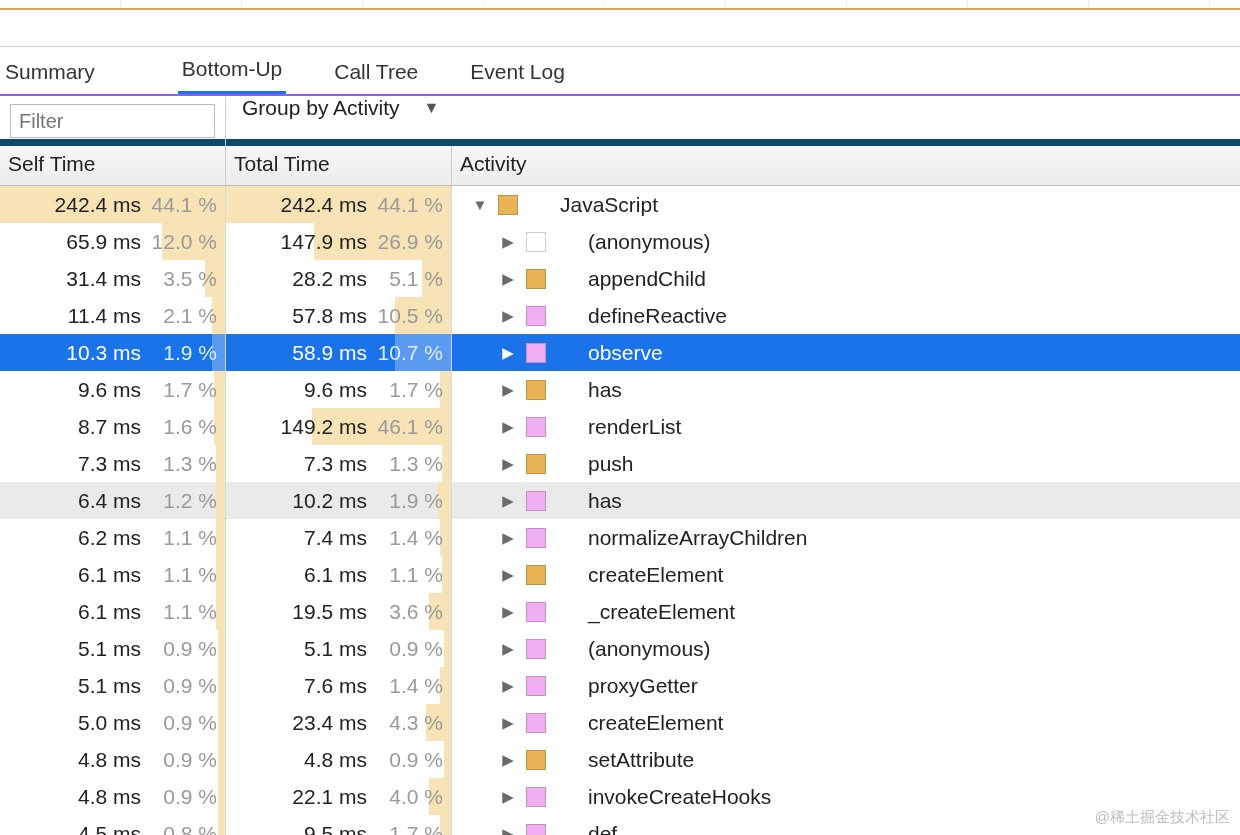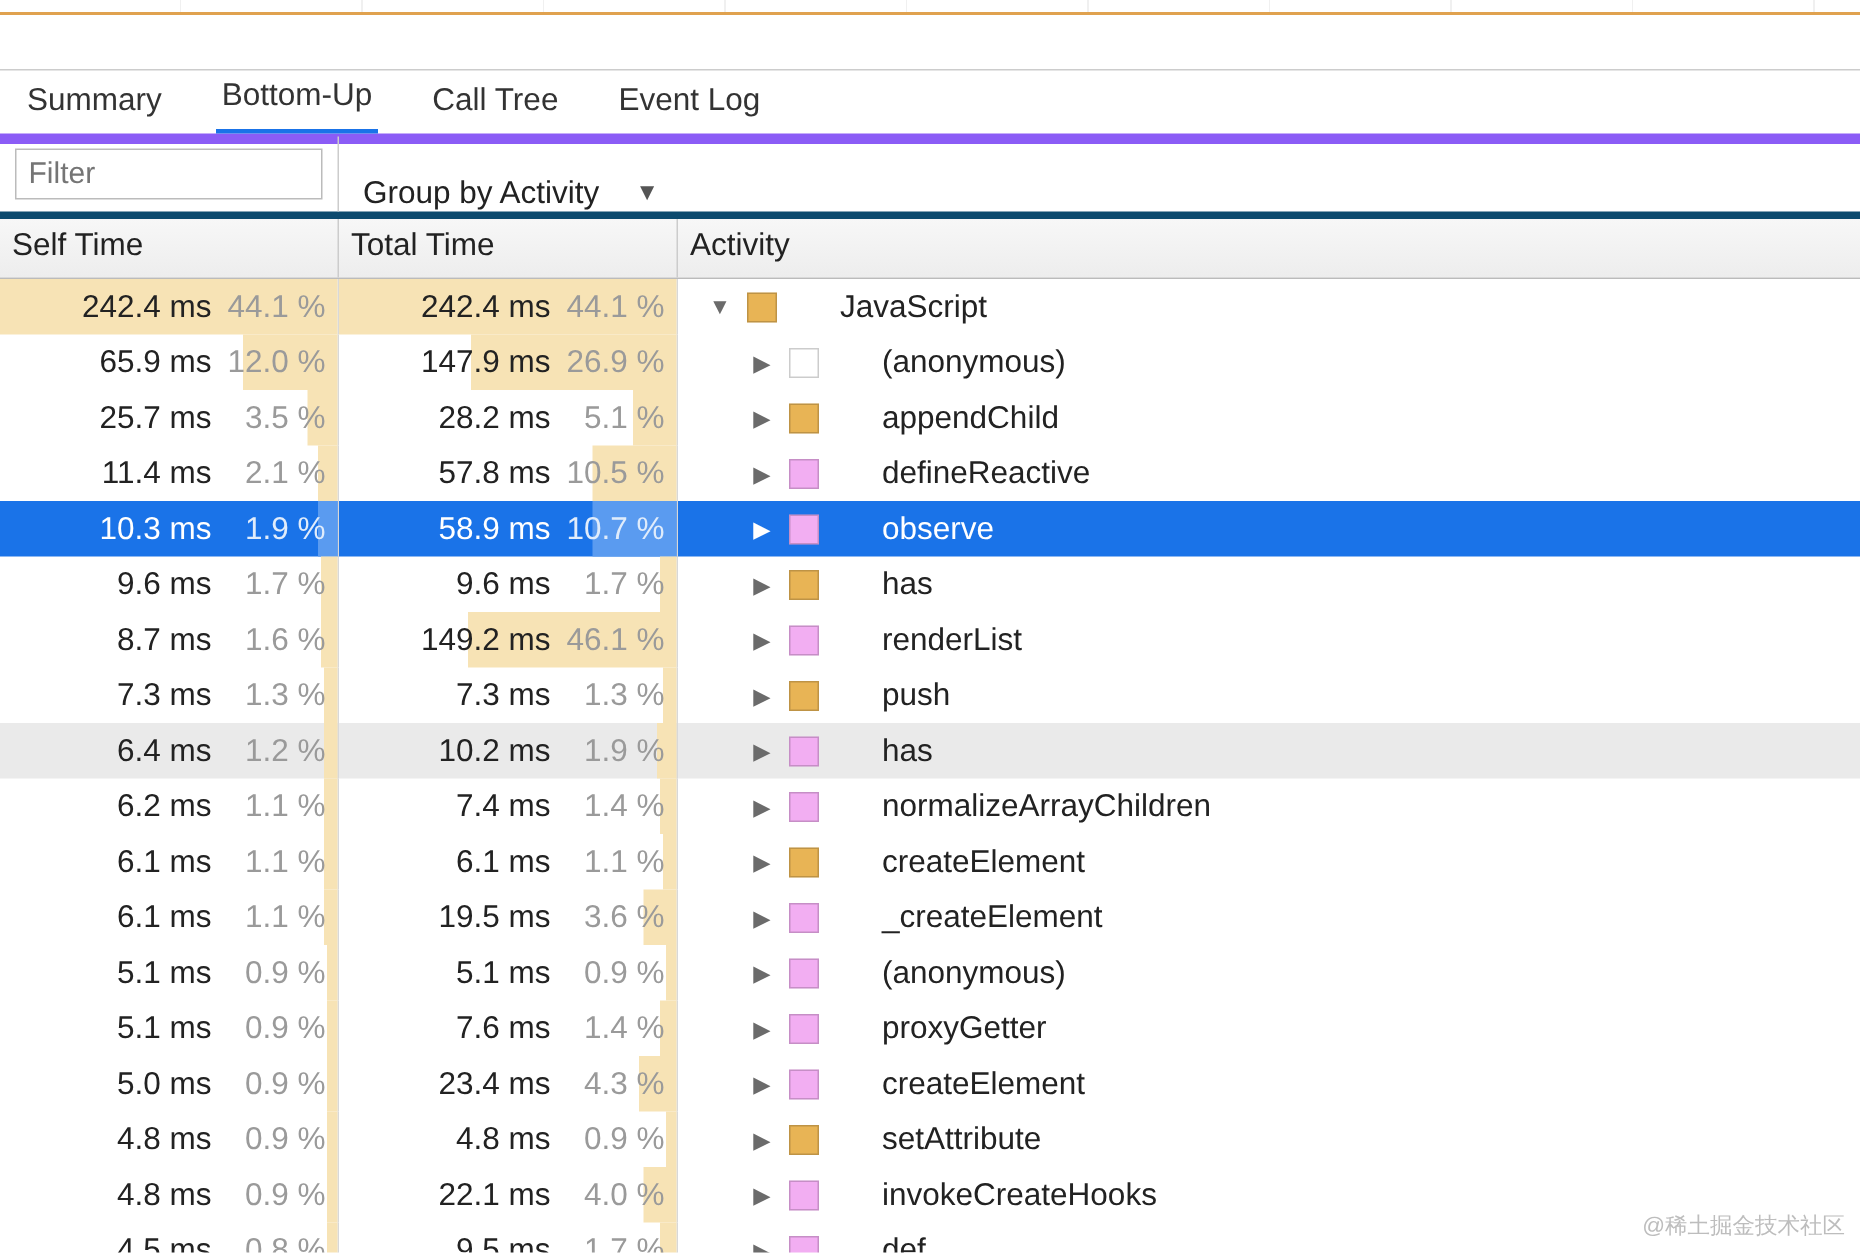--- a/index.html
+++ b/index.html
@@ -1,22 +1,22 @@
 <!DOCTYPE html>
 <html><head>
 <meta charset="utf-8">
 <style>
   * { box-sizing: border-box; margin: 0; padding: 0; }
   html, body { width: 1240px; height: 835px; font-family: -apple-system, "Helvetica Neue", Arial, sans-serif; font-size: 21px; color: #222; background: #fff; overflow: hidden; }
   .top-strip { height: 10px; border-bottom: 2px solid #e0a24f; background: repeating-linear-gradient(90deg,#fff,#fff 120px,#f0f0f0 120px,#f0f0f0 121px); }
   .spacer { height: 36px; }
-  .tabs { display: flex; align-items: flex-end; height: 50px; border-top: 1px solid #ccc; border-bottom: 7px solid #8b5cf6; padding: 0 14px; gap: 32px; }
+  .tabs { display: flex; align-items: flex-end; height: 50px; border-top: 1px solid #ccc; border-bottom: 2px solid #8b5cf6; padding: 0 1px; gap: 44px; }
   .tab { padding: 10px 4px 10px 4px; color: #333; cursor: pointer; }
-  .tab.active { color: #333; border-bottom: 3px solid #1a73e8; }
-  .toolbar { display: flex; align-items: flex-end; height: 50px; border-bottom: 5px solid #0c4a6e; }
+  .tab.active { color: #333; border-bottom: 3px solid #1a73e8; margin-left: 35px; }
+  .toolbar { display: flex; align-items: flex-start; height: 50px; border-bottom: 7px solid #0c4a6e; }
   .filter-box { width: 226px; height: 50px; display:flex; align-items:center; padding: 0 10px; border-right: 1px solid #ccc; }
   .filter-box input { width: 100%; height: 34px; border: 1px solid #bbb; padding: 4px 8px; font-size: 20px; color: #888; outline: none; }
   .group-sel { display:flex; align-items:center; gap: 24px; padding: 0 16px; cursor: pointer; }
   .group-sel .chev { font-size: 16px; color: #555; }
   .header-row { display:flex; height: 40px; border-bottom: 1px solid #bbb; background: linear-gradient(#f7f7f7,#ededed); }
   .col-self { width: 226px; border-right: 1px solid #ccc; padding: 6px 8px; }
   .col-total { width: 226px; border-right: 1px solid #ccc; padding: 6px 8px; }
   .col-activity { flex: 1; padding: 6px 8px; }
   .rows { }
   .row { display:flex; height: 37px; align-items:flex-end; }
@@ -106,21 +106,21 @@
       <div class="cell cell-activity">
         <span class="indent-1"></span>
         <span class="arrow right"></span>
         <span class="swatch sw-white"></span>
         <span class="activity-label">(anonymous)</span>
       </div>
     </div>
     <div class="row">
       <div class="cell cell-self">
         <div class="bar" style="width: 9%;"></div>
-        <span class="ms">25.7 ms</span>
+        <span class="ms">31.4 ms</span>
         <span class="pct">3.5 %</span>
       </div>
       <div class="cell cell-total">
         <div class="bar" style="width: 13%;"></div>
         <span class="ms">28.2 ms</span>
         <span class="pct">5.1 %</span>
       </div>
       <div class="cell cell-activity">
         <span class="indent-1"></span>
         <span class="arrow right"></span>

